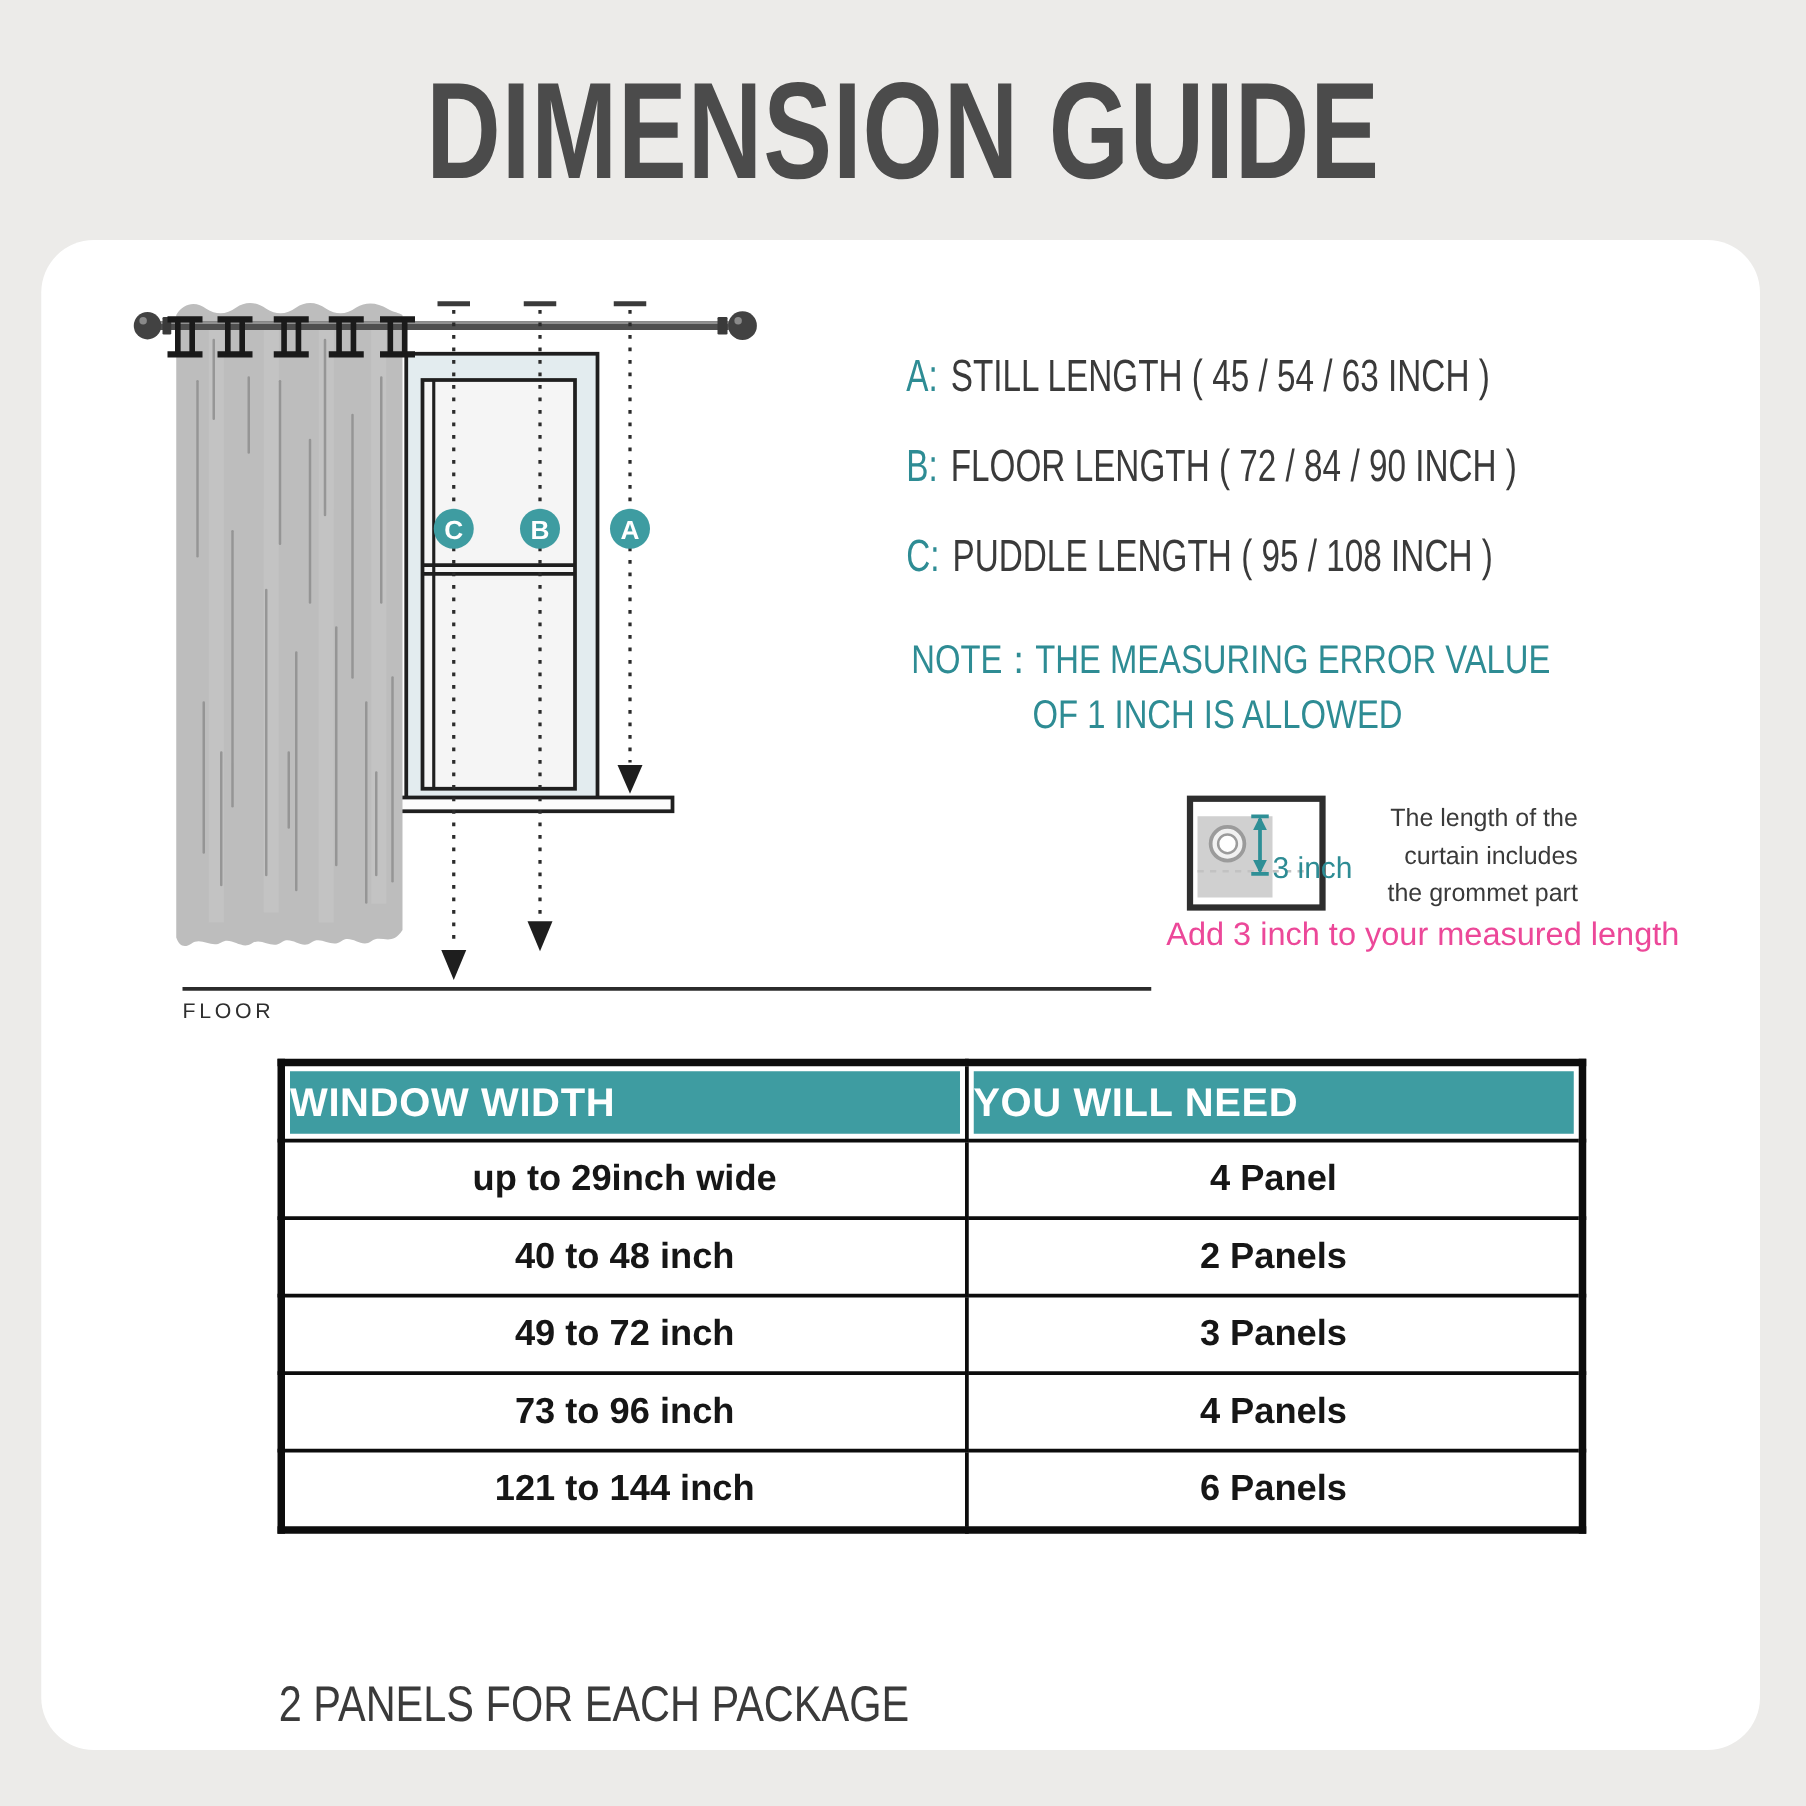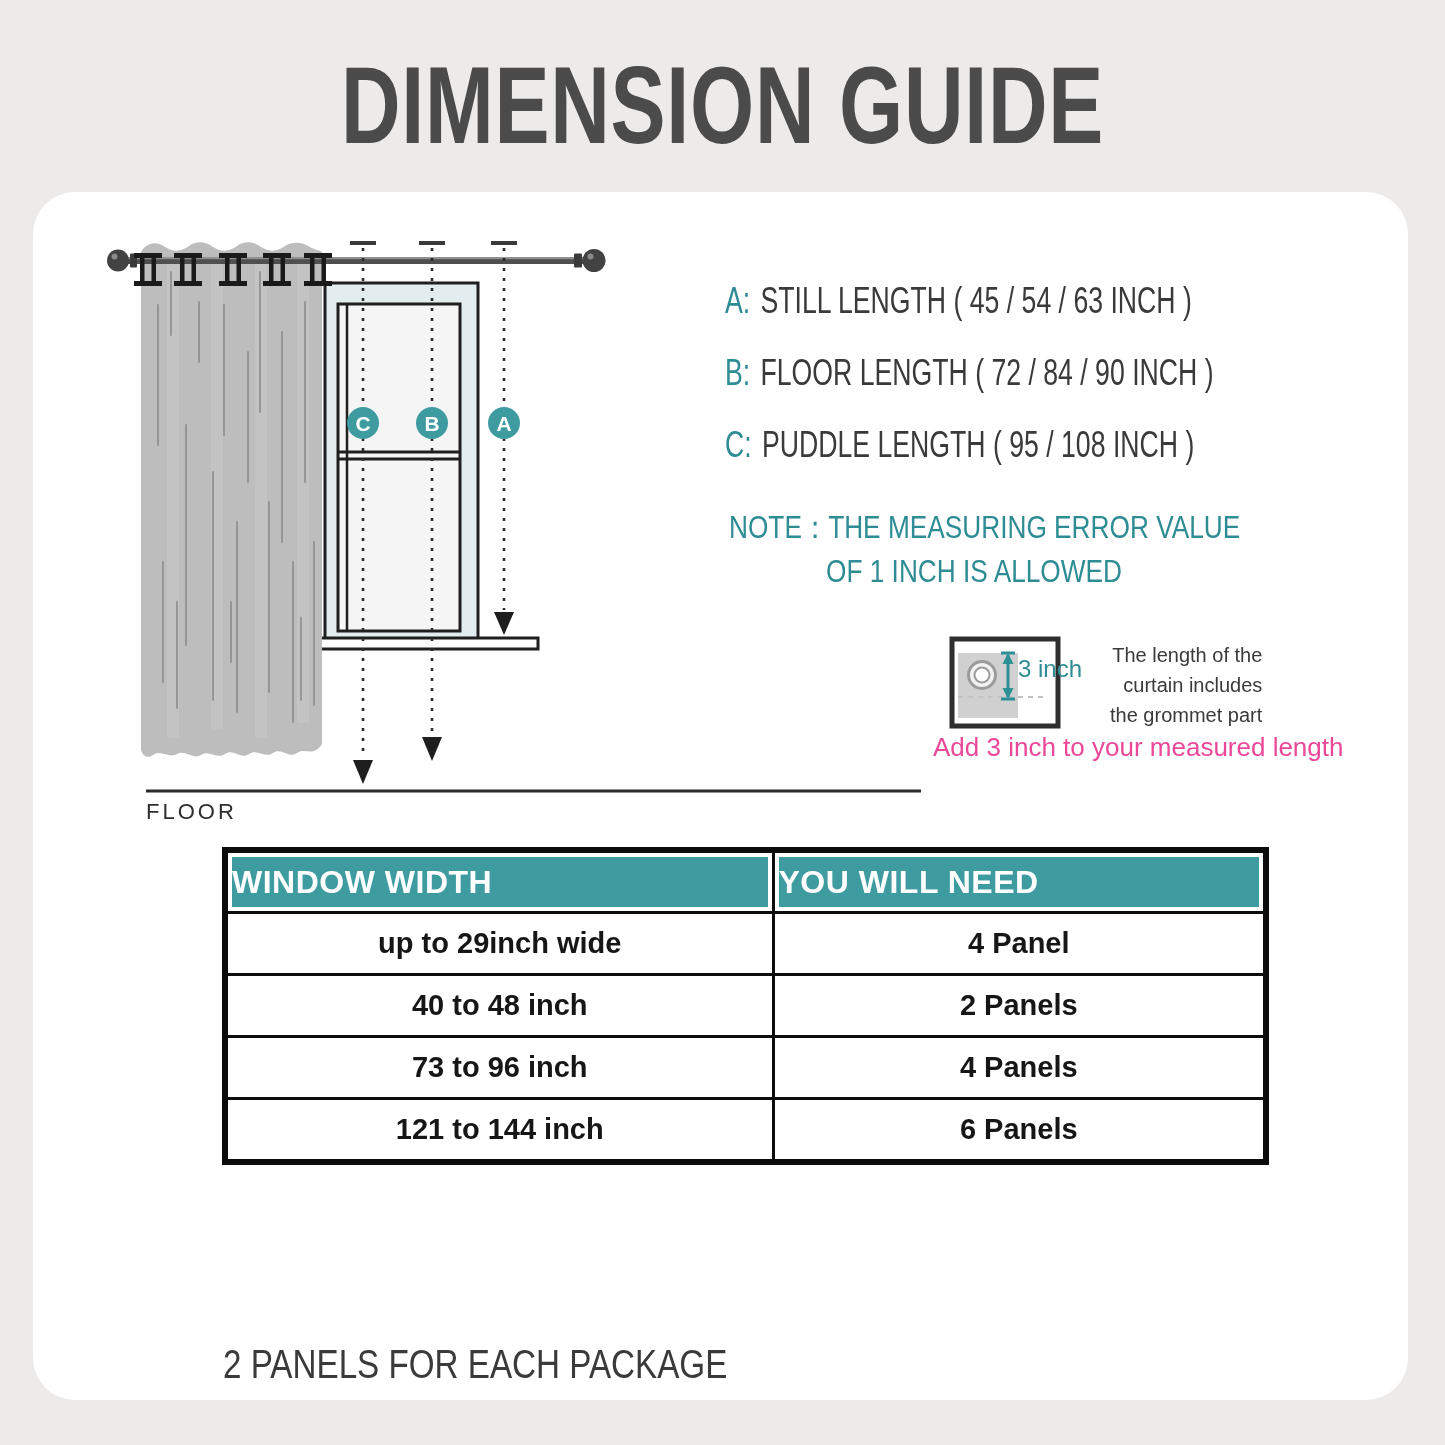--- a/index.html
+++ b/index.html
@@ -17,38 +17,38 @@
     white-space:nowrap;
   }
   .panel {
     position:absolute; left:33px; top:192px;
     width:1375px; height:1208px;
     background:#FFFFFF; border-radius:42px;
   }
   .illus { position:absolute; left:57px; top:33px; width:880px; height:605px; }
   .floor-label {
     position:absolute; left:113px; top:607px;
-    font-size:22px; letter-spacing:3px; color:#2E2E2E;
+    font-size:17px; letter-spacing:3px; color:#2E2E2E;
   }
   .len-row {
     position:absolute; left:692px;
     font-size:36px; line-height:40px; color:#3A3A3A;
     transform:scaleX(0.74); transform-origin:left top;
     white-space:nowrap;
   }
   .len-row .pfx { color:#2E8C94; margin-right:14px; }
   .note-line {
     position:absolute;
     font-size:32px; line-height:36px; color:#2E8C94;
     transform:scaleX(0.82); transform-origin:left top;
     white-space:nowrap;
   }
   .grom-svg { position:absolute; left:915px; top:443px; width:116px; height:96px; }
   .inch3 {
-    position:absolute; left:985px; top:463px;
+    position:absolute; left:985px; top:489px;
     font-size:24px; color:#2E8C94; white-space:nowrap;
   }
   .gdesc {
     position:absolute; left:1077px; top:448px;
     font-size:20px; line-height:30px; color:#3A3A3A; white-space:nowrap;text-align:right;
   }
   .gtip {
     position:absolute; left:900px; top:540px;
     font-size:26px; color:#ec4899; white-space:nowrap;
   }
@@ -269,20 +269,24 @@
       <tbody>
         <tr>
             <td>up to 29inch wide</td>
             <td>4 Panel</td>
           </tr>
         <tr>
             <td>40 to 48 inch</td>
             <td>2 Panels</td>
           </tr>
         <tr>
+            <td>49 to 72 inch</td>
+            <td>3 Panels</td>
+          </tr>
+        <tr>
             <td>73 to 96 inch</td>
             <td>4 Panels</td>
           </tr>
         <tr>
             <td>121 to 144 inch</td>
             <td>6 Panels</td>
           </tr>
       </tbody>
     </table>
 

